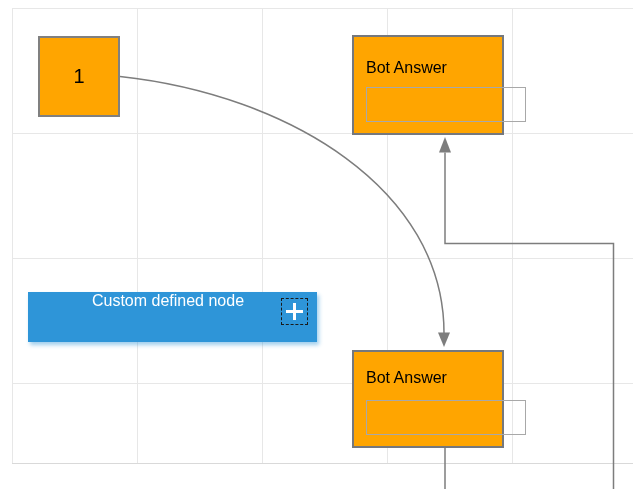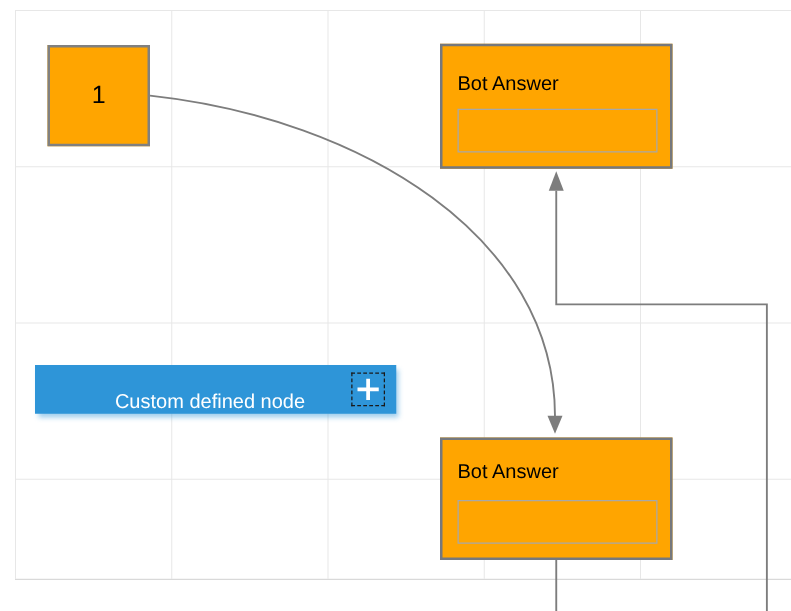--- a/index.html
+++ b/index.html
@@ -20,38 +20,38 @@
   .wire{fill:none;stroke:var(--connector,#7d7d7d);stroke-width:1.5;}
   .arrow{fill:var(--connector,#7d7d7d);stroke:none;}
   .node{position:absolute;box-sizing:border-box;}
   .square{
     left:38px;top:36px;width:82px;height:81px;
     background:var(--node-fill,#ffa500);border:2px solid var(--square-border,#808080);
     display:flex;align-items:center;justify-content:center;
     font-size:20px;color:var(--label-color,#000);
   }
   .bot{
-    width:186px;background:var(--node-fill,#ffa500);
+    width:152px;background:var(--node-fill,#ffa500);
     border:2px solid var(--node-border,#75787d);color:var(--label-color,#000);
   }
   .bot-top{left:352px;top:35px;height:100px;}
   .bot-bottom{left:352px;top:350px;height:98px;}
   .bot-label{position:absolute;left:12px;font-size:16px;white-space:nowrap;}
   .bot-top .bot-label{top:22px;}
   .bot-bottom .bot-label{top:17px;}
   .bot-input{
     position:absolute;left:12px;width:160px;height:35px;box-sizing:border-box;
     border:1px solid var(--input-border,#a8a8a8);background:transparent;
   }
   .bot-top .bot-input{top:50px;}
   .bot-bottom .bot-input{top:48px;}
   .custom{
-    left:28px;top:292px;width:289px;height:39px;
+    left:28px;top:292px;width:289px;height:50px;
     background:var(--custom-fill,#2e95d8);color:var(--custom-text,#fff);
-    display:flex;align-items:flex-end;justify-content:center;
+    display:flex;align-items:flex-start;justify-content:center;
     font-size:16px;padding-right:9px;
     box-shadow:2px 3px 4px rgba(46,149,216,0.45);
   }
   .custom-label{white-space:nowrap;}
   .add-btn{
     position:absolute;right:9px;top:6px;width:27px;height:27px;box-sizing:border-box;
     border:1px dashed #1a1a1a;
   }
   .add-btn::before,.add-btn::after{
     content:"";position:absolute;background:#ffffff;

